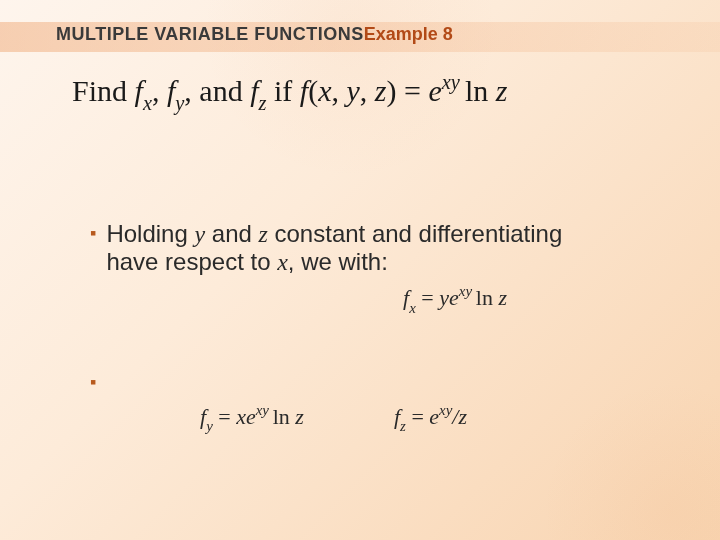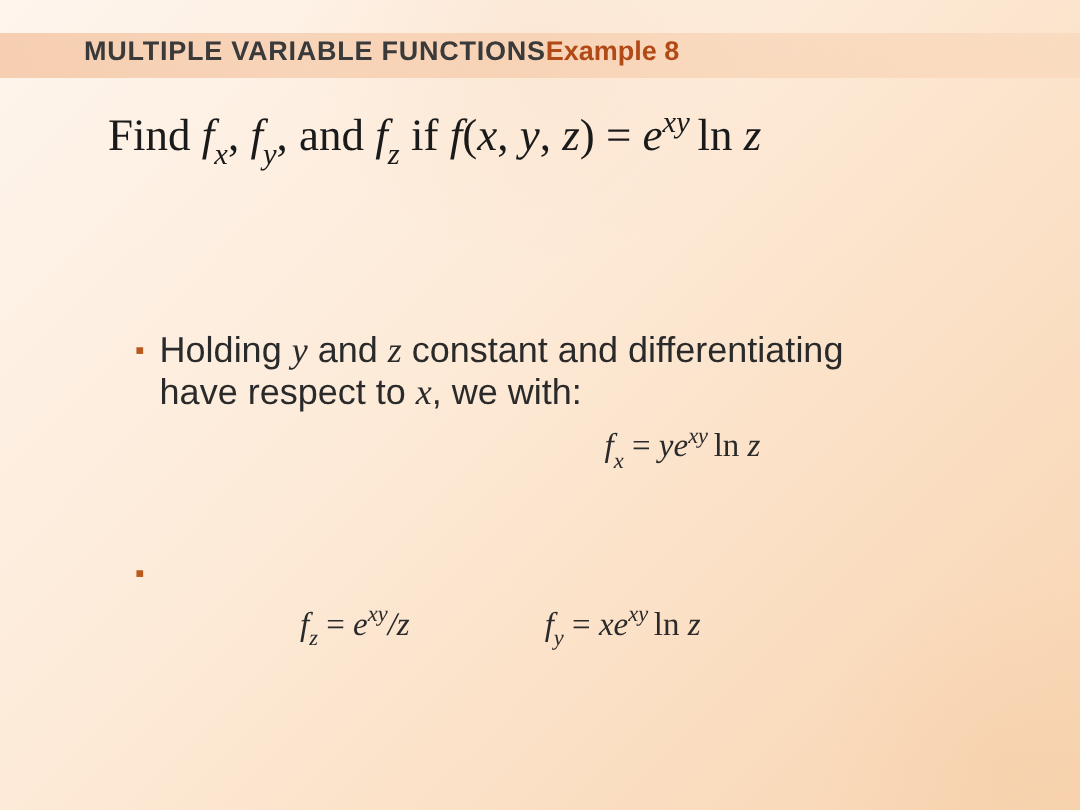--- a/index.html
+++ b/index.html
@@ -145,20 +145,20 @@
   <div class="formula formula-center">
     <span class="italic">f</span><span class="sub">x</span><span> = </span><span class="italic">y</span><span class="italic">e</span><span class="sup">xy </span><span>ln </span><span class="italic">z</span>
   </div>
 
   <div class="bullet-block second-bullet">
     <div class="bullet">▪</div>
   </div>
 
   <div class="formula formula-row">
     <div>
-      <span class="italic">f</span><span class="sub">z</span><span> = </span><span class="italic">e</span><span class="sup">xy</span><span class="italic">/</span><span class="italic">z</span>
+      <span class="italic">f</span><span class="sub">y</span><span> = </span><span class="italic">x</span><span class="italic">e</span><span class="sup">xy </span><span>ln </span><span class="italic">z</span>
     </div>
     <div>
-      <span class="italic">f</span><span class="sub">y</span><span> = </span><span class="italic">x</span><span class="italic">e</span><span class="sup">xy </span><span>ln </span><span class="italic">z</span>
+      <span class="italic">f</span><span class="sub">z</span><span> = </span><span class="italic">e</span><span class="sup">xy</span><span class="italic">/</span><span class="italic">z</span>
     </div>
   </div>
 
 </div>
 
 </body></html>

